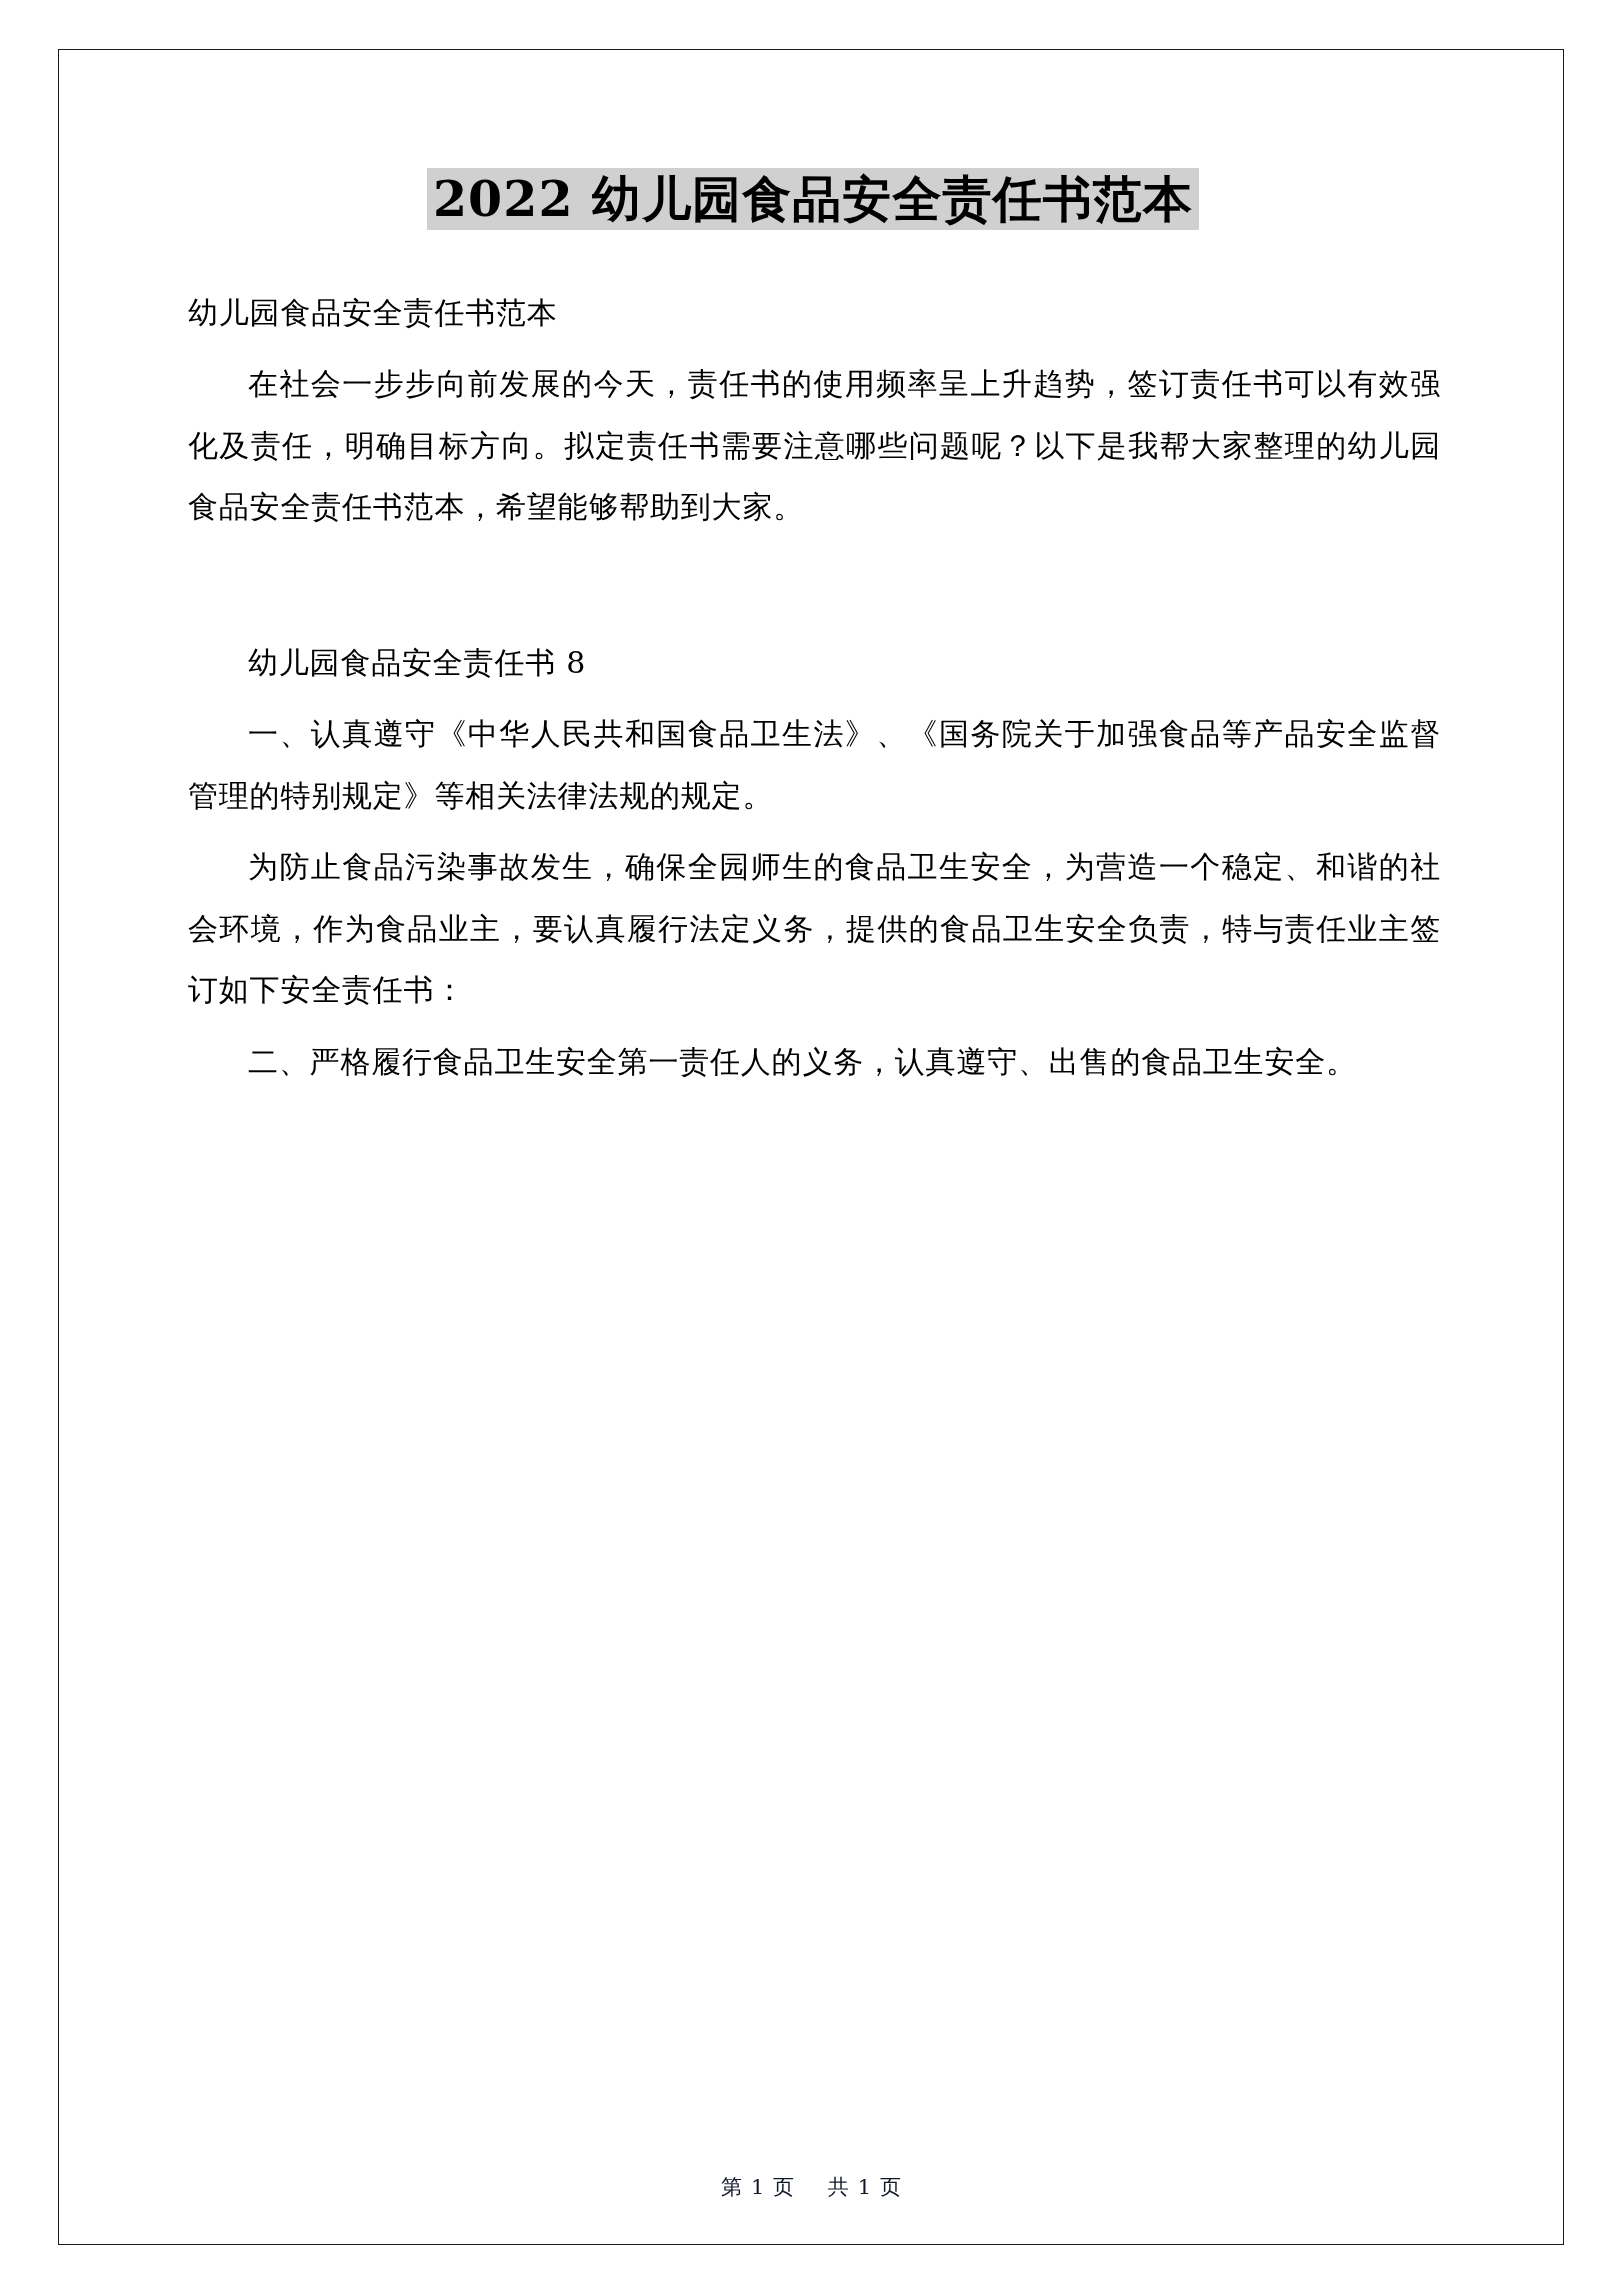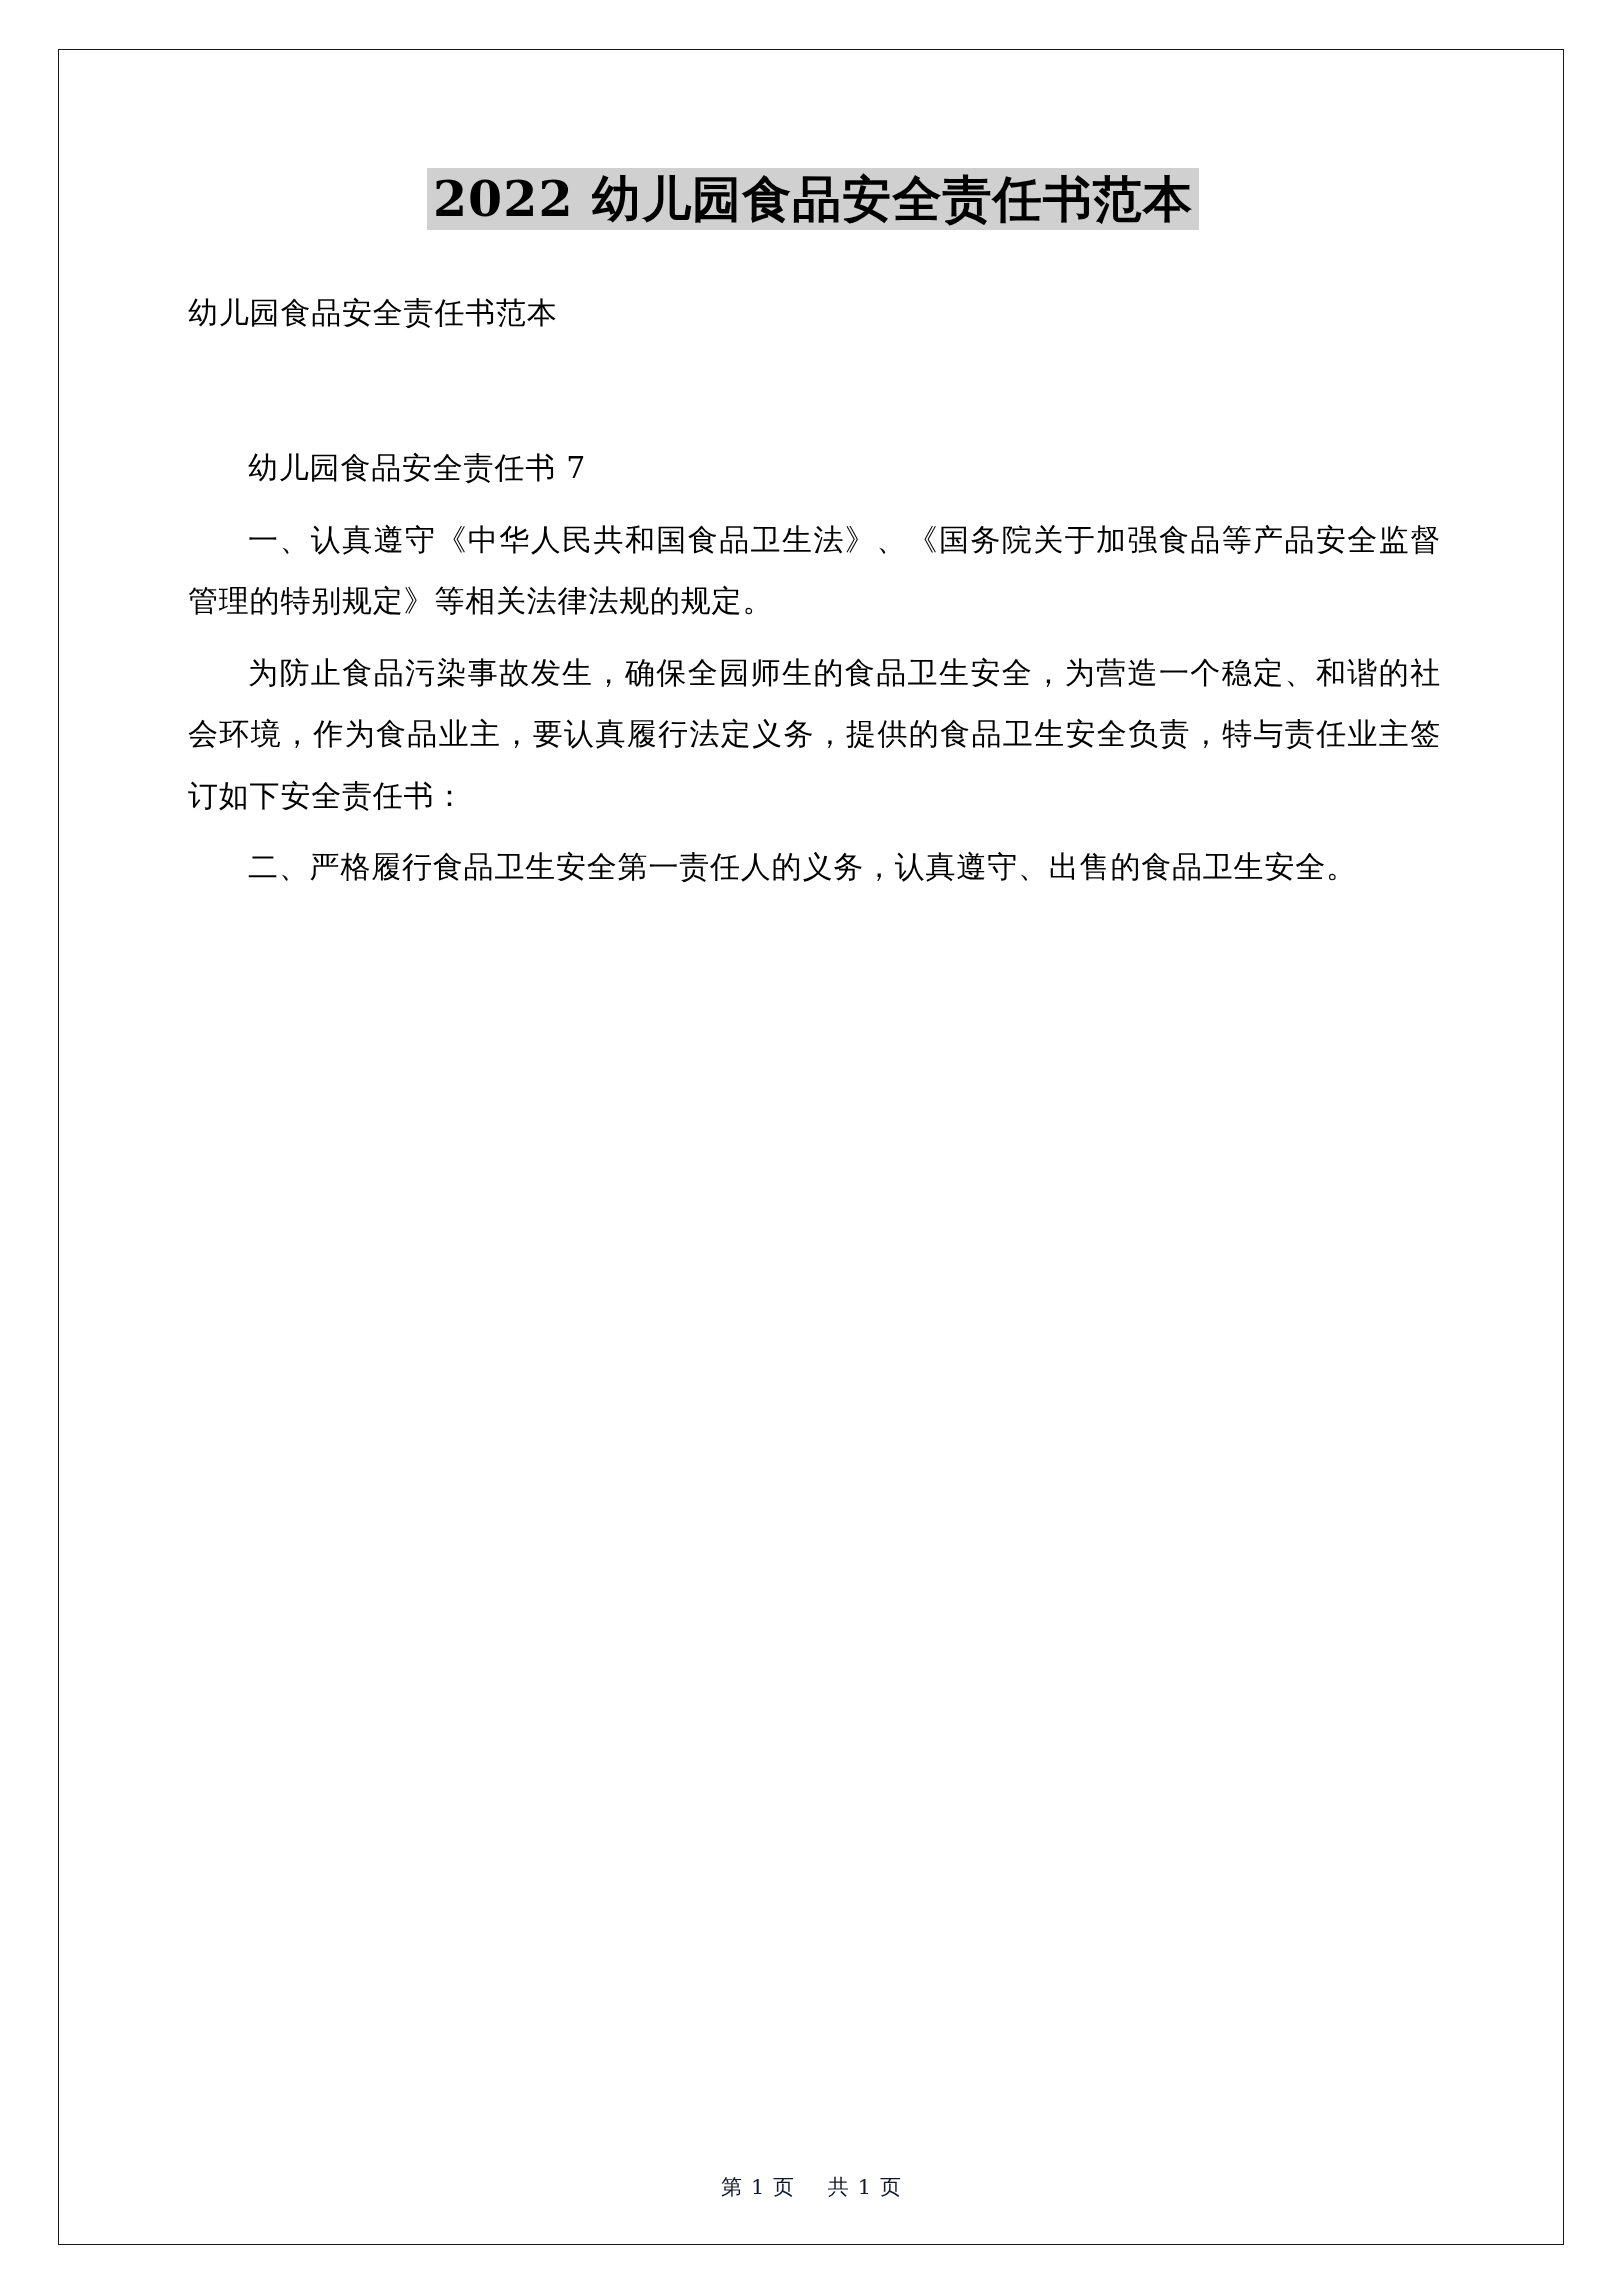--- a/index.html
+++ b/index.html
@@ -85,24 +85,25 @@
   <div class="page-frame"></div>
 
   <div class="content">
 
     <h1 class="doc-title">
       <span class="hl">2022 幼儿园食品安全责任书范本</span>
     </h1>
 
     <p class="para">幼儿园食品安全责任书范本</p>
 
+    <p class="para indent">在社会一步步向前发展的今天，责任书的使用频率呈上升趋势，签订责任书可以有效强化及责任，明确目标方向。拟定责任书需要注意哪些问题呢？以下是我帮大家整理的幼儿园食品安全责任书范本，希望能够帮助到大家。</p>
 
     <div class="spacer-block"></div>
 
-    <p class="para indent">幼儿园食品安全责任书 7</p>
+    <p class="para indent">幼儿园食品安全责任书 8</p>
 
     <p class="para indent">一、认真遵守《中华人民共和国食品卫生法》、《国务院关于加强食品等产品安全监督管理的特别规定》等相关法律法规的规定。</p>
 
     <p class="para indent">为防止食品污染事故发生，确保全园师生的食品卫生安全，为营造一个稳定、和谐的社会环境，作为食品业主，要认真履行法定义务，提供的食品卫生安全负责，特与责任业主签订如下安全责任书：</p>
 
     <p class="para indent">二、严格履行食品卫生安全第一责任人的义务，认真遵守、出售的食品卫生安全。</p>
 
 
   </div>
 

